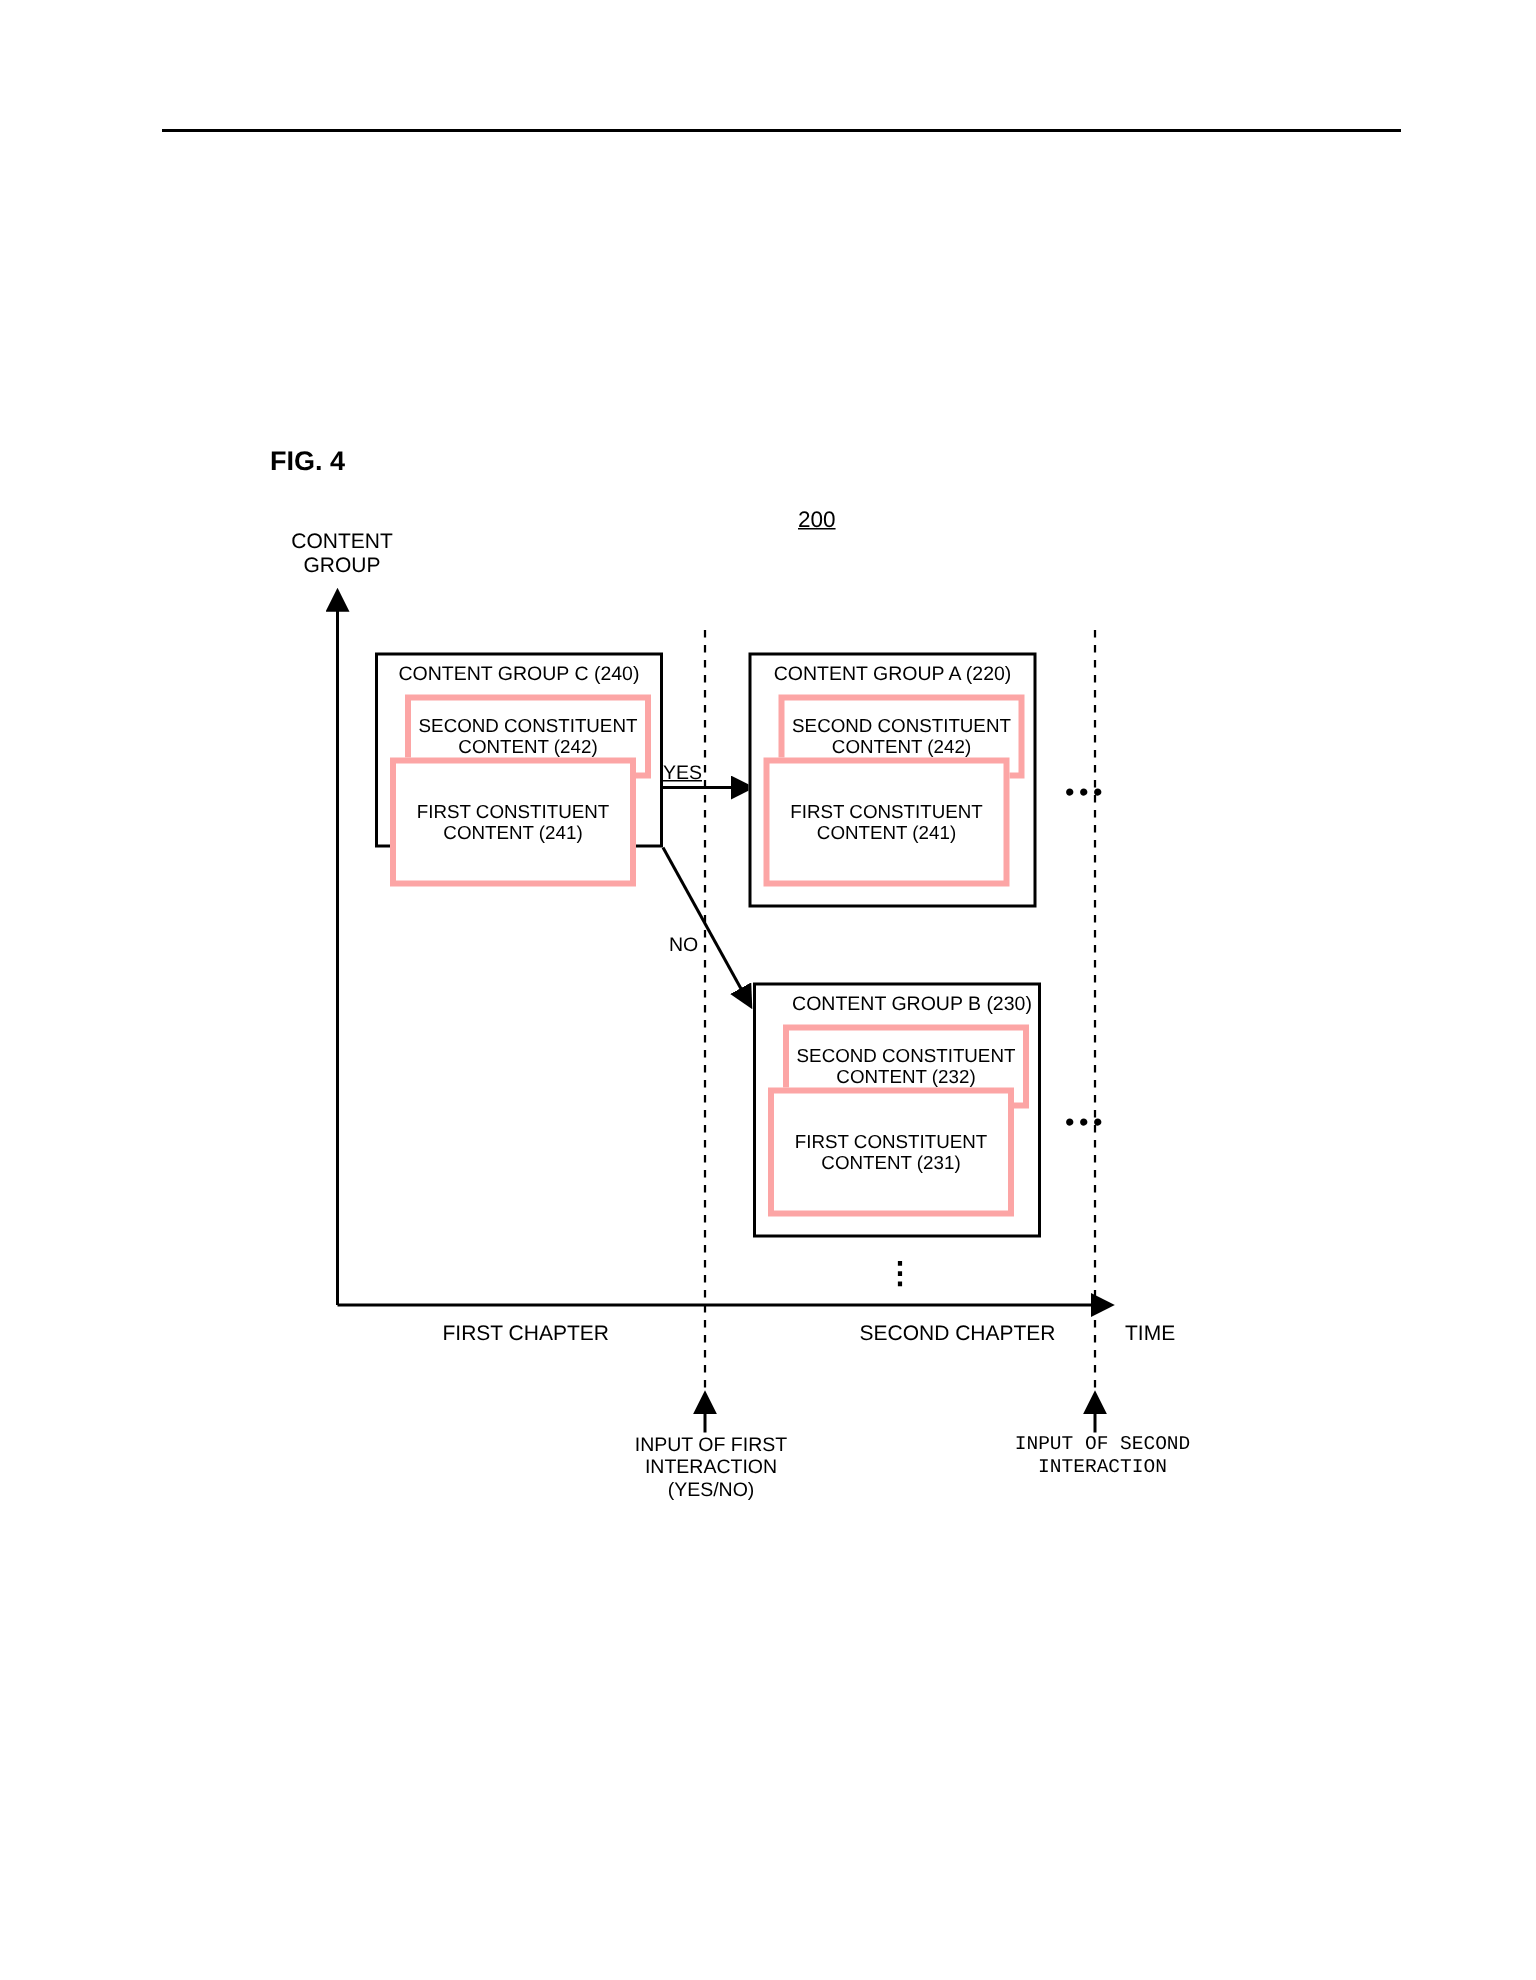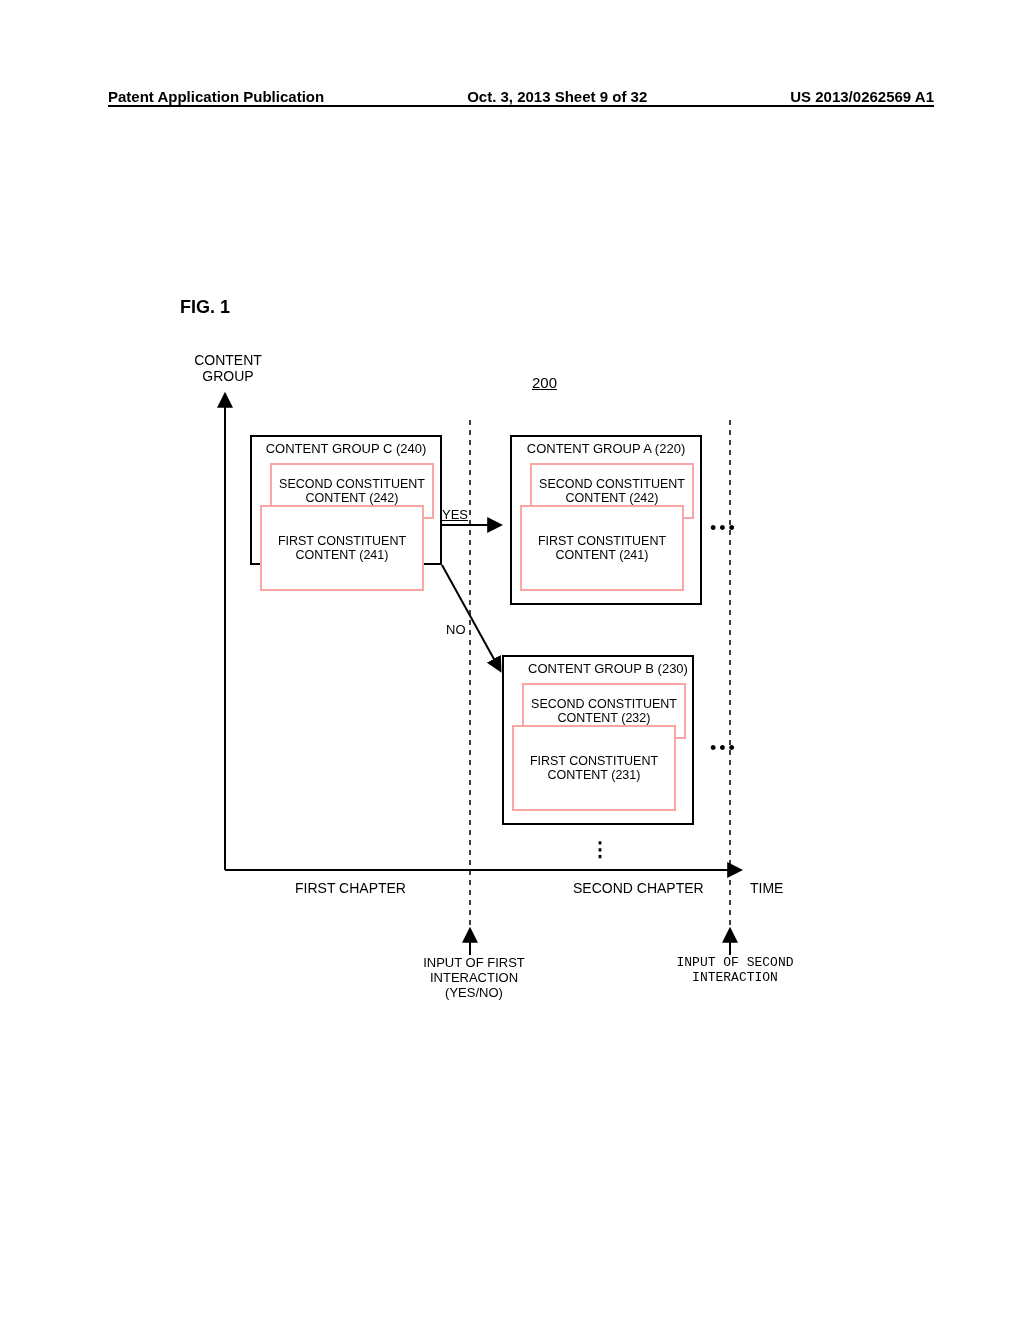--- a/index.html
+++ b/index.html
@@ -21,44 +21,39 @@
   .diagram { position: absolute; left: 170px; top: 340px; width: 720px; height: 660px; }
   .svg-layer { position: absolute; left: 0; top: 0; width: 720px; height: 660px; }
 
   .lbl { position: absolute; font-size: 14px; text-align: center; line-height: 1.15; }
 
   
   .group-box { position: absolute; border: 2px solid #000; background: #fff; }
   .group-title { position: absolute; width: 100%; text-align: center; font-size: 13px; top: 4px; }
 
   
-  .card-back, .card-front { position: absolute; border: 2px solid #fca5a5; background: #fff; font-size: 12.5px; display: flex; align-items: center; justify-content: center; text-align: center; line-height: 1.15; padding: 4px; }
+  .card-back, .card-front { position: absolute; border: 4px solid #fca5a5; background: #fff; font-size: 12.5px; display: flex; align-items: center; justify-content: center; text-align: center; line-height: 1.15; padding: 4px; }
 
   .ellipsis { position: absolute; font-size: 18px; letter-spacing: 3px; }
 
-  .ref200 { position: absolute; font-size: 15px; text-decoration: underline; margin-top: 36px; }
+  .ref200 { position: absolute; font-size: 15px; text-decoration: underline; }
 
   .axis-label { position: absolute; font-size: 14px; }
 
 </style>
 </head>
 <body>
 
 <div class="page">
 
   <div class="hdr">
-    <div class="hdr-row">
-      <span class="hdr-left">Patent Application Publication</span>
-      <span class="hdr-center">Oct. 3, 2013   Sheet 9 of 32</span>
-      <span class="hdr-right">US 2013/0262569 A1</span>
-    </div>
     <div class="hdr-line"></div>
   </div>
 
-  <div class="figlabel">FIG. 1</div>
+  <div class="figlabel">FIG. 4</div>
 
   <div class="diagram">
 
     <div class="ref200" style="left:362px; top:-2px;">200</div>
 
     <div class="lbl" style="left:18px; top:12px; width:80px; white-space:pre-line;">CONTENT
 GROUP</div>
 
     <svg class="svg-layer" viewBox="0 0 720 660">
       <defs>
@@ -89,21 +84,21 @@
     <div class="group-box" style="left:80px; top:95px; width:192px; height:130px;">
       <div class="group-title">CONTENT GROUP C (240)</div>
 
       <div class="card-back" style="left:18px; top:26px; width:164px; height:56px; white-space:pre-line;">SECOND CONSTITUENT
 CONTENT (242)</div>
 
       <div class="card-front" style="left:8px; top:68px; width:164px; height:86px; white-space:pre-line;">FIRST CONSTITUENT
 CONTENT (241)</div>
     </div>
 
-    <div class="group-box" style="left:340px; top:95px; width:192px; height:170px;">
+    <div class="group-box" style="left:329px; top:95px; width:192px; height:170px;">
       <div class="group-title">CONTENT GROUP A (220)</div>
       <div class="card-back" style="left:18px; top:26px; width:164px; height:56px; white-space:pre-line;">SECOND CONSTITUENT
 CONTENT (242)</div>
       <div class="card-front" style="left:8px; top:68px; width:164px; height:86px; white-space:pre-line;">FIRST CONSTITUENT
 CONTENT (241)</div>
     </div>
 
     <div class="group-box" style="left:332px; top:315px; width:192px; height:170px;padding-left:10px;">
       <div class="group-title">CONTENT GROUP B (230)</div>
       <div class="card-back" style="left:18px; top:26px; width:164px; height:56px; white-space:pre-line;">SECOND CONSTITUENT

